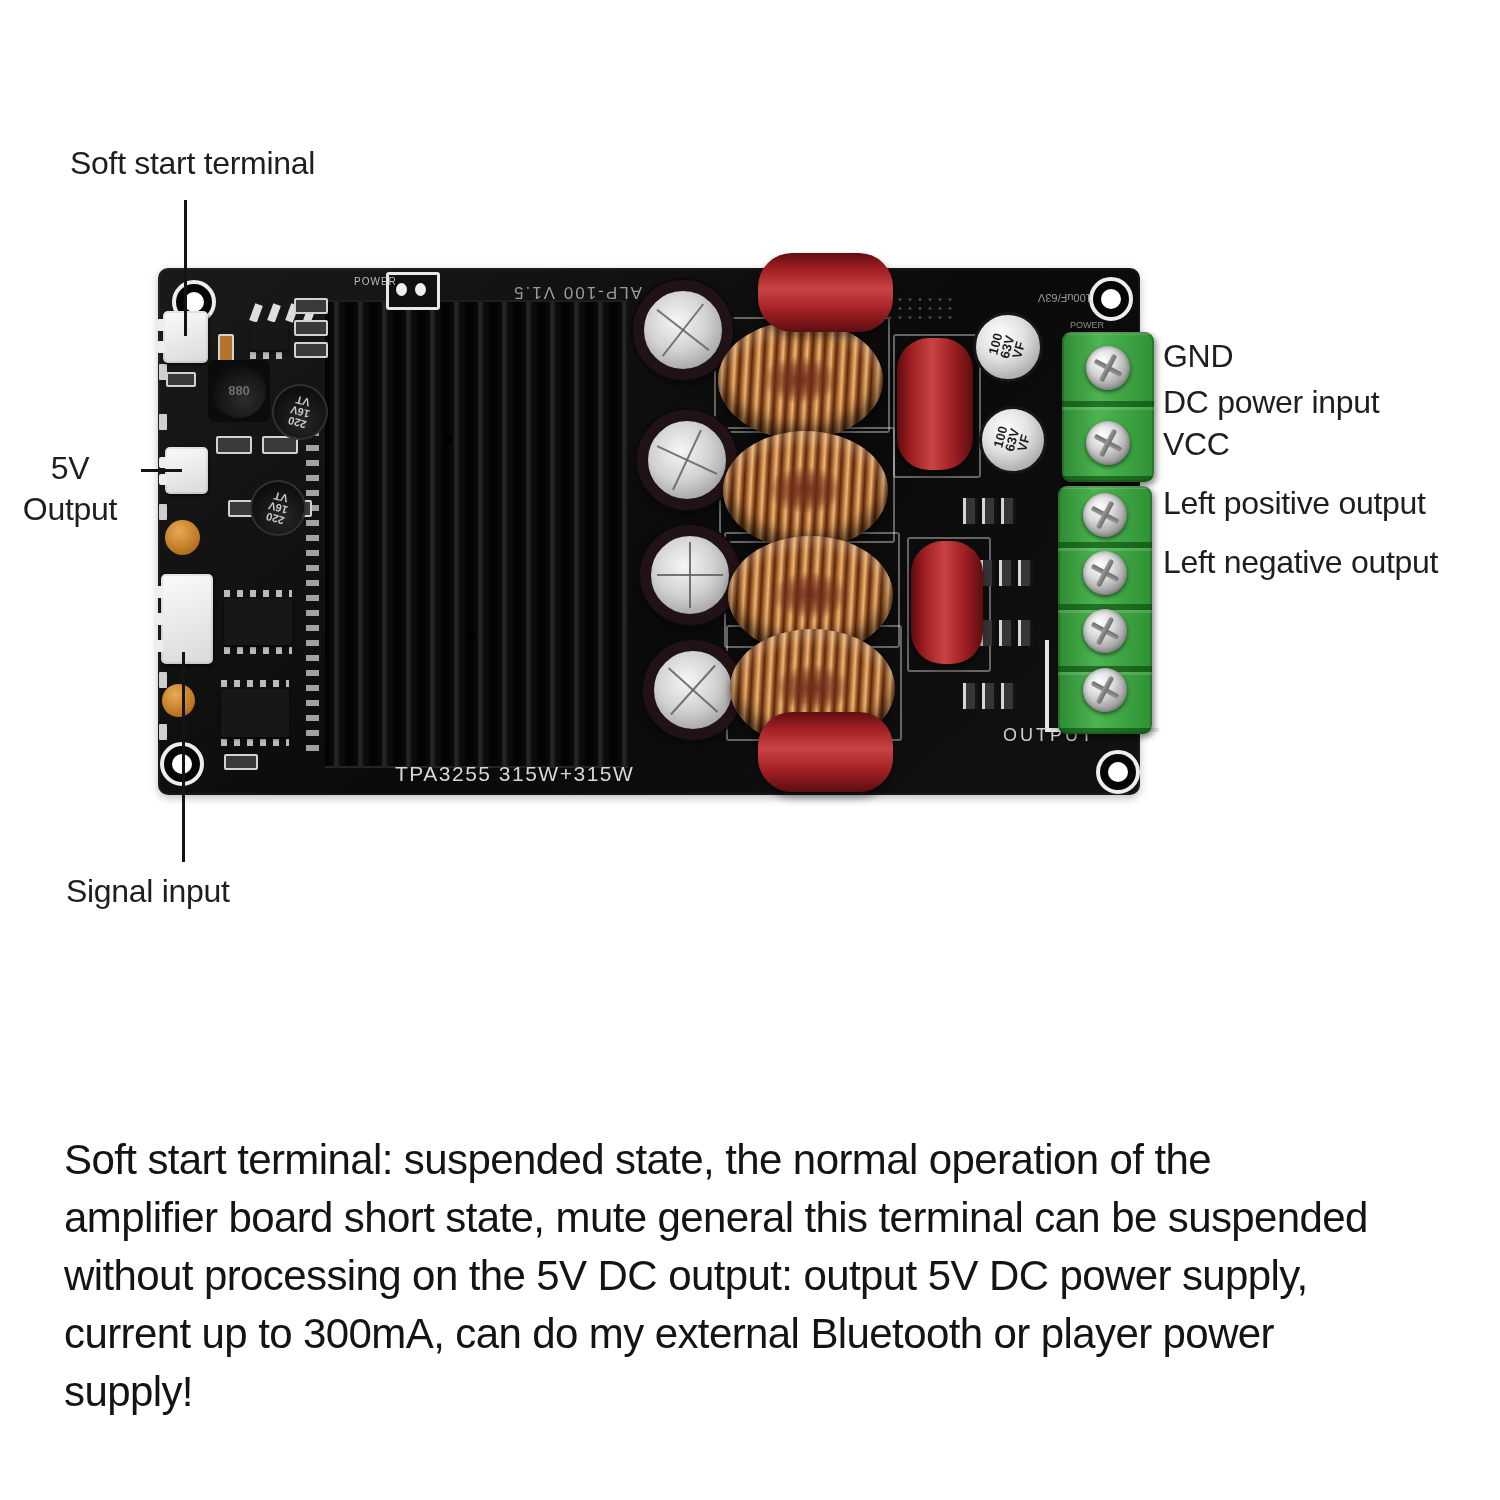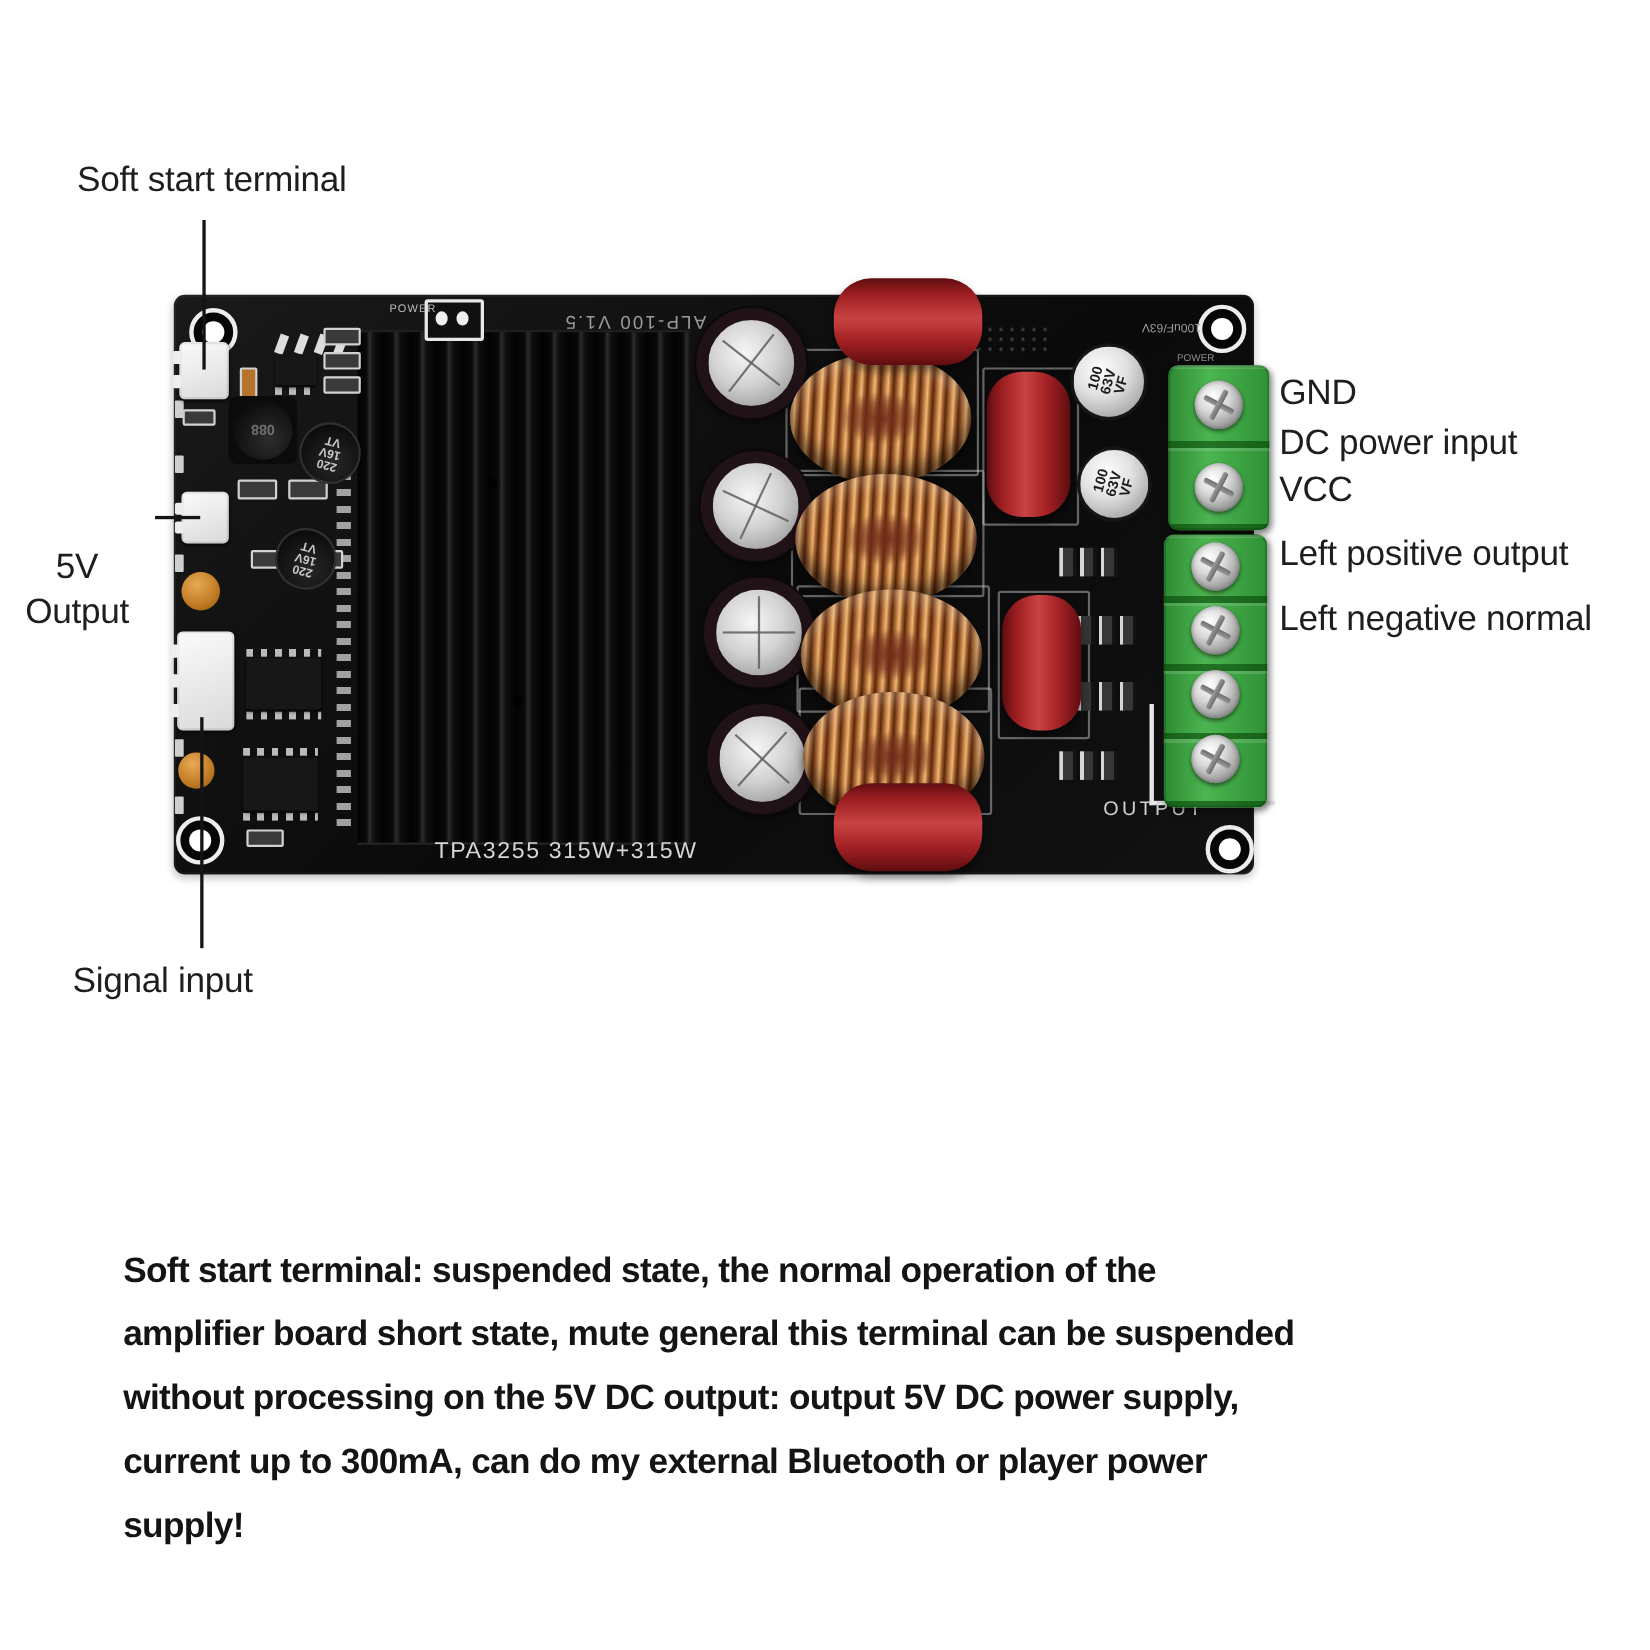--- a/index.html
+++ b/index.html
@@ -4,22 +4,22 @@
 <style>
   html,body{margin:0;padding:0;background:#fff;}
   .canvas{position:relative;width:1500px;height:1500px;background:#ffffff;
     font-family:"Liberation Sans", sans-serif;overflow:hidden;}
 
   
   .note{position:absolute;color:#1e1e1e;font-size:32px;font-weight:400;
     letter-spacing:-0.3px;white-space:nowrap;z-index:40;line-height:1.28;}
   .callout{position:absolute;background:#141414;z-index:40;}
   .callout.v{width:3px;} .callout.h{height:3px;}
-  .desc-line{position:absolute;left:64px;font-size:32px;font-weight:700;
-    letter-spacing:-0.6px;color:#141414;white-space:nowrap;z-index:5;margin-left:48px;}
+  .desc-line{position:absolute;left:64px;font-size:42px;font-weight:400;
+    letter-spacing:-0.6px;color:#141414;white-space:nowrap;z-index:5;}
 
   
   .board{position:absolute;left:158px;top:268px;width:982px;height:527px;
     background:linear-gradient(140deg,#1a1a1a,#0a0a0a 55%,#121212);
     border-radius:10px;z-index:1;
     box-shadow:0 3px 8px rgba(0,0,0,.25), inset 0 0 0 2px rgba(255,255,255,.04);}
   .board div{position:absolute;}
 
   .hole{width:44px;height:44px;border:4px solid #ededed;border-radius:50%;
     background:#060606;box-sizing:border-box;z-index:3;}
@@ -102,34 +102,34 @@
   .orange{border-radius:50%;background:radial-gradient(circle at 40% 32%,#e8aa55,#c07a24 60%,#8e5412);z-index:5;}
 </style>
 </head>
 <body>
 
 <div class="canvas">
 
   <div class="note" style="left:70px;top:143px;">Soft start terminal</div>
   <div class="callout v" style="left:184px;top:200px;height:136px;"></div>
 
-  <div class="note" style="left:14px;top:448px;width:112px;text-align:center;margin-top:46px;">
+  <div class="note" style="left:14px;top:448px;width:112px;text-align:center;">
     <div>5V</div>
     <div>Output</div>
   </div>
   <div class="callout h" style="left:141px;top:469px;width:41px;"></div>
 
   <div class="note" style="left:66px;top:871px;">Signal input</div>
   <div class="callout v" style="left:182px;top:652px;height:210px;"></div>
 
   <div class="note" style="left:1163px;top:336px;text-align:right;">GND</div>
   <div class="note" style="left:1163px;top:382px;">DC power input</div>
   <div class="note" style="left:1163px;top:424px;">VCC</div>
   <div class="note" style="left:1163px;top:483px;">Left positive output</div>
-  <div class="note" style="left:1163px;top:542px;">Left negative normal</div>
+  <div class="note" style="left:1163px;top:542px;">Left negative output</div>
 
   <div class="board">
 
     <div class="hole" style="left:14px;top:12px;"></div>
     <div class="hole" style="left:931px;top:9px;"></div>
     <div class="hole" style="left:938px;top:482px;"></div>
     <div class="hole" style="left:2px;top:474px;"></div>
 
     <div class="heatsink" style="left:167px;top:32px;width:303px;height:464px;"></div>
     <div class="pinstrip" style="left:148px;top:162px;height:328px;"></div>

